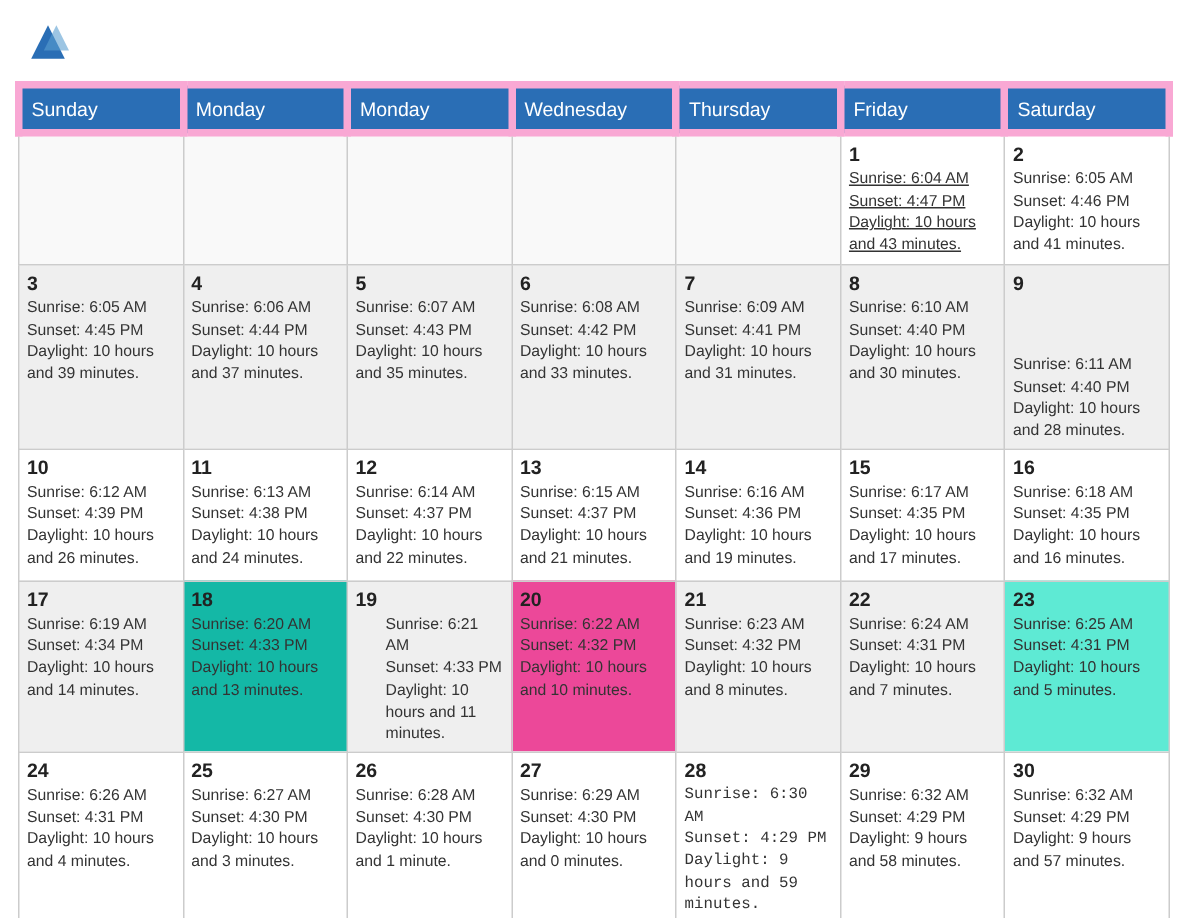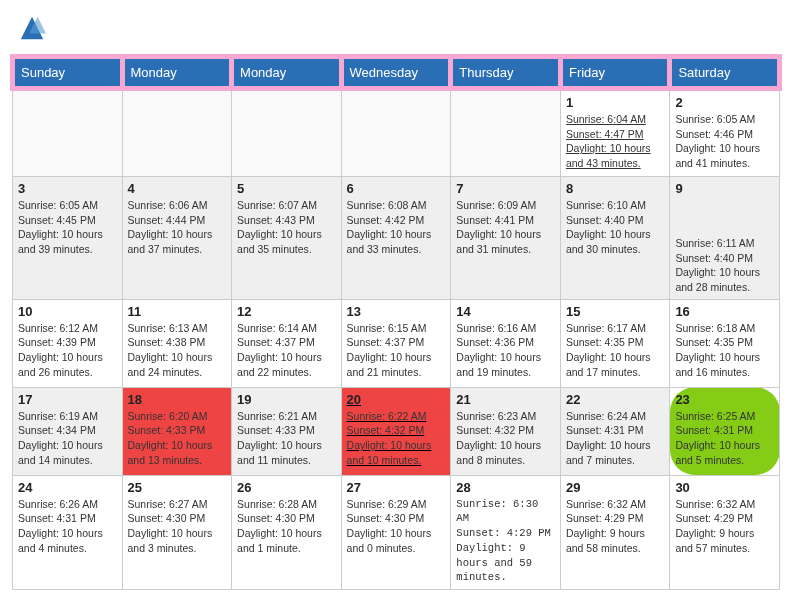--- a/index.html
+++ b/index.html
@@ -219,51 +219,51 @@
 Daylight: 10 hours and 16 minutes.</div>
         </td>
       </tr>
       <tr class="cal-row">
         <td style="background: rgb(239, 239, 239);">
           <span class="day-number">17</span>
           <div class="day-info" style="white-space: pre-line;">Sunrise: 6:19 AM
 Sunset: 4:34 PM
 Daylight: 10 hours and 14 minutes.</div>
         </td>
-        <td style="background: #ef4444; margin-top: 10px;">
+        <td style="background: #14b8a6; margin-top: 10px;">
           <span class="day-number">18</span>
           <div class="day-info" style="white-space: pre-line;">Sunrise: 6:20 AM
 Sunset: 4:33 PM
 Daylight: 10 hours and 13 minutes.</div>
         </td>
         <td style="background: rgb(239, 239, 239);">
           <span class="day-number">19</span>
-          <div class="day-info" style="white-space: pre-line;">Sunrise: 6:21 AM
+          <div class="day-info" style="white-space: pre-line; margin-left: 20px;">Sunrise: 6:21 AM
 Sunset: 4:33 PM
 Daylight: 10 hours and 11 minutes.</div>
         </td>
-        <td style="background: #ef4444; text-decoration: underline;">
+        <td style="background: #ec4899;">
           <span class="day-number">20</span>
           <div class="day-info" style="white-space: pre-line;">Sunrise: 6:22 AM
 Sunset: 4:32 PM
 Daylight: 10 hours and 10 minutes.</div>
         </td>
         <td style="background: rgb(239, 239, 239);">
           <span class="day-number">21</span>
           <div class="day-info" style="white-space: pre-line;">Sunrise: 6:23 AM
 Sunset: 4:32 PM
 Daylight: 10 hours and 8 minutes.</div>
         </td>
         <td style="background: rgb(239, 239, 239);">
           <span class="day-number">22</span>
           <div class="day-info" style="white-space: pre-line;">Sunrise: 6:24 AM
 Sunset: 4:31 PM
 Daylight: 10 hours and 7 minutes.</div>
         </td>
-        <td style="background: #84cc16; border-radius: 25px;">
+        <td style="background: #5eead4;">
           <span class="day-number">23</span>
           <div class="day-info" style="white-space: pre-line;">Sunrise: 6:25 AM
 Sunset: 4:31 PM
 Daylight: 10 hours and 5 minutes.</div>
         </td>
       </tr>
       <tr class="cal-row">
         <td>
           <span class="day-number">24</span>
           <div class="day-info" style="white-space: pre-line;">Sunrise: 6:26 AM

